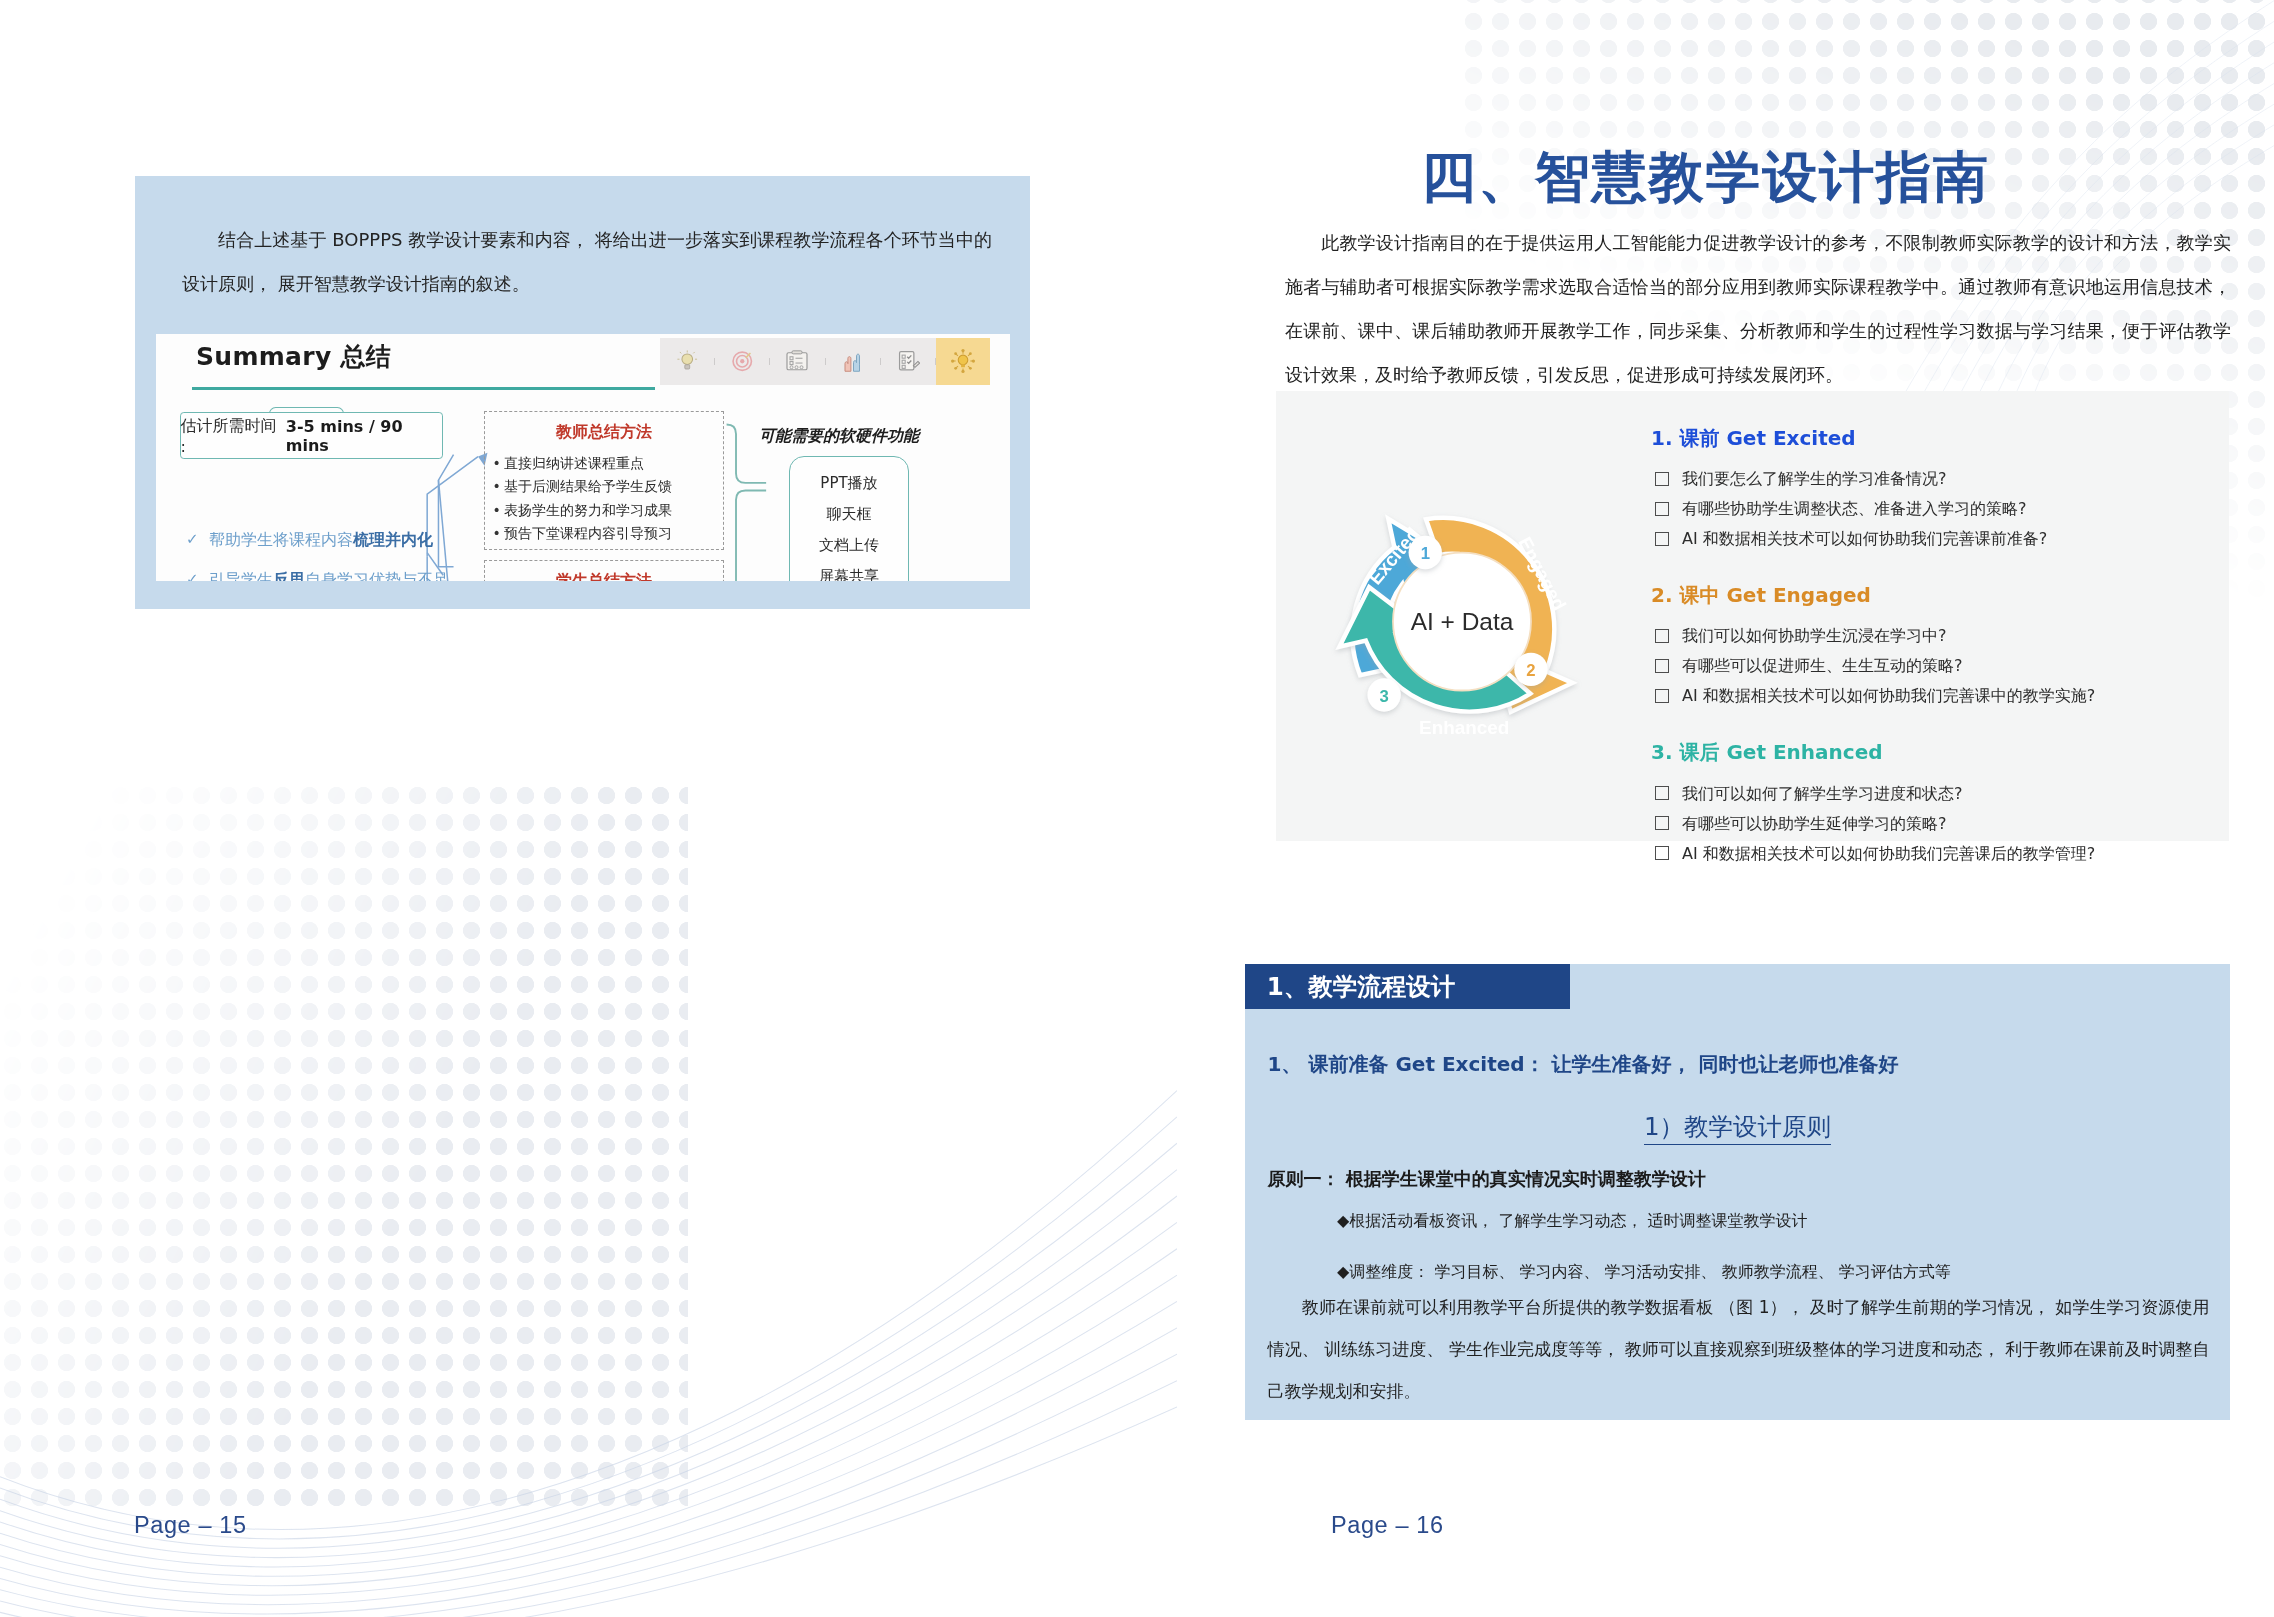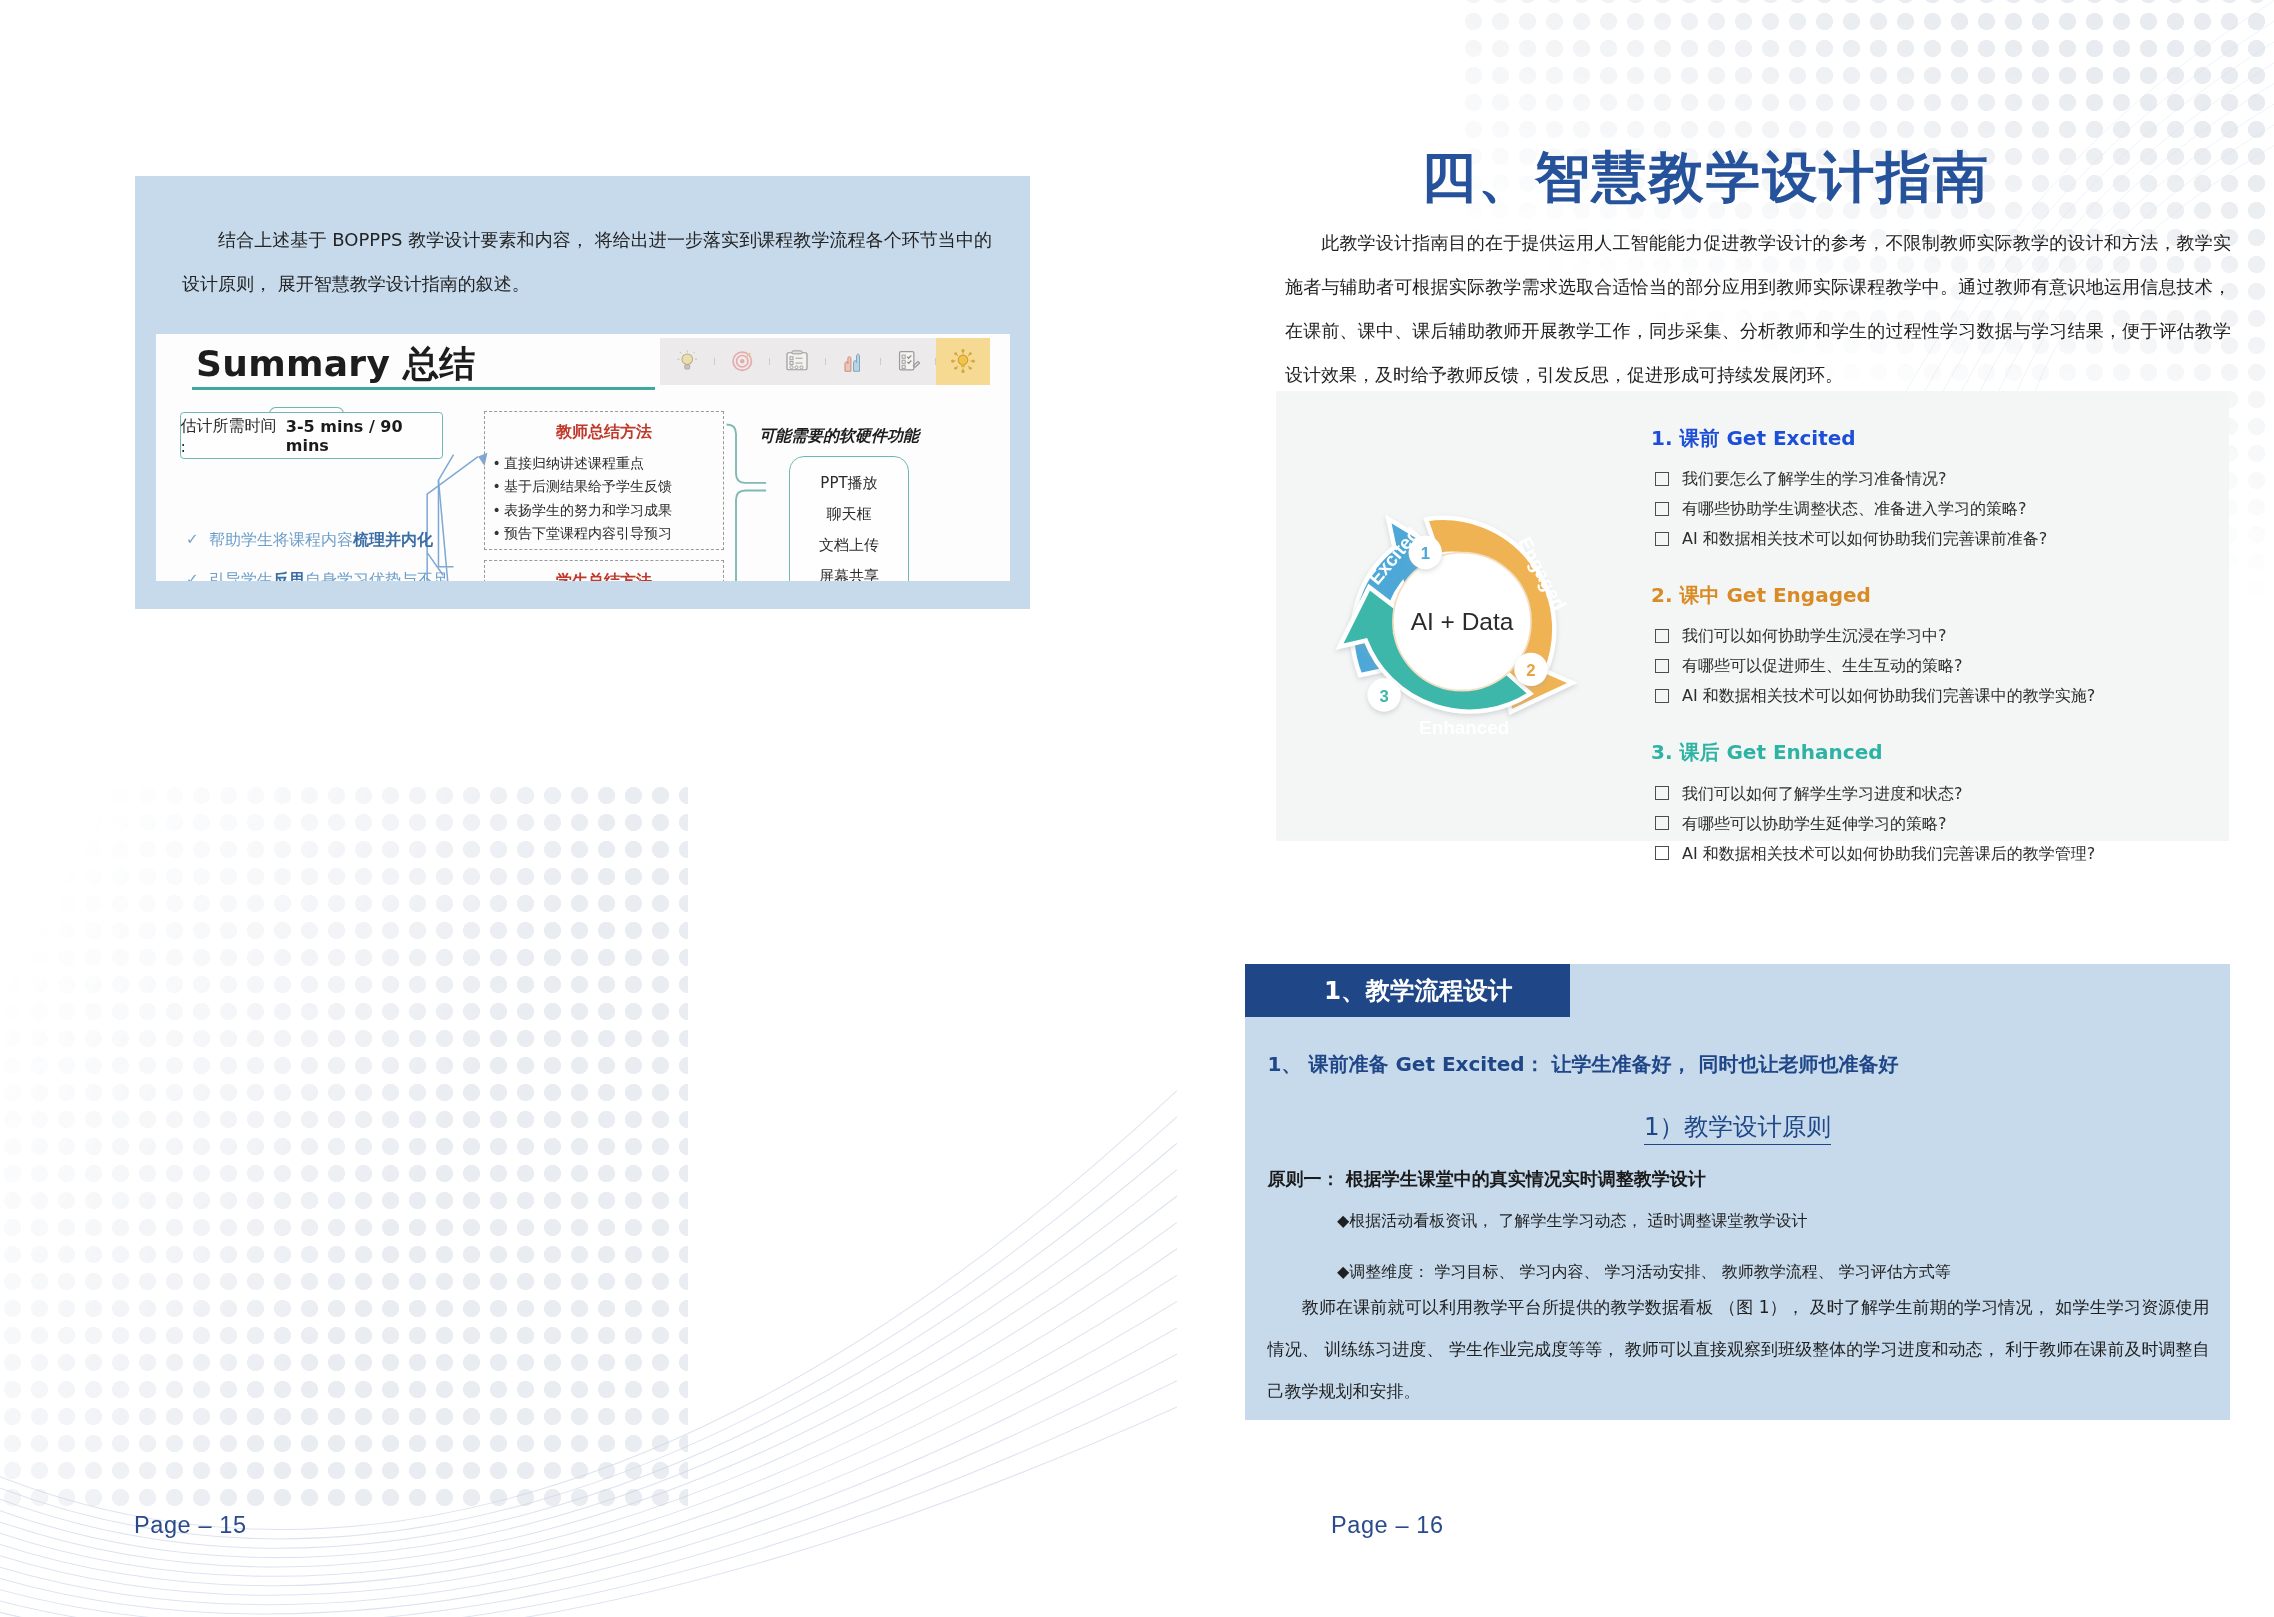--- a/index.html
+++ b/index.html
@@ -51,21 +51,21 @@
   }
   .intro-text .indent{display:inline-block;width:36px;}
 
   
   .summary-card{
     position:absolute;left:143px;top:334px;width:854px;height:247px;
     background:#fdfdfd;overflow:hidden;
   }
   .sum-head{position:relative;height:55px;}
   .sum-title{
-    position:absolute;left:40px;top:5.6px;font-size:36px;font-weight:bold;
+    position:absolute;left:40px;top:5.6px;font-size:25px;font-weight:bold;
     color:#1d1d1d;letter-spacing:0.3px;font-family:"DejaVu Sans",sans-serif;
   }
   .sum-rule{
     position:absolute;left:36px;top:53px;width:463px;height:2.8px;background:#3fa9a0;
   }
   .icon-strip{
     position:absolute;left:504px;top:3.8px;width:330px;height:47px;
     background:#eceaea;display:flex;align-items:center;
   }
   .icon-cell{
@@ -162,22 +162,22 @@
   }
   .cl-group{margin-bottom:28px;}
   .cl-group:last-child{margin-bottom:0;}
 
   
   .flow-panel{
     position:absolute;left:1245px;top:964px;width:985px;height:456px;
     background:#c6daec;
   }
   .flow-tab{
-    position:absolute;left:0;top:0;width:325px;height:53px;
-    background:#1f4687;display:flex;align-items:center;justify-content:center;
+    position:absolute;left:0;top:0;width:325px;height:45px;
+    background:#1f4687;display:flex;align-items:center;
   }
   .flow-tab span{
     color:#fff;font-size:24.5px;font-weight:bold;margin-left:21.7px;
     font-family:"DejaVu Sans",sans-serif;
   }
   .flow-h1{
     position:absolute;left:22.6px;top:87px;font-size:20px;font-weight:bold;
     color:#1f4687;font-family:"DejaVu Sans",sans-serif;white-space:nowrap;
   }
   .flow-h2{

